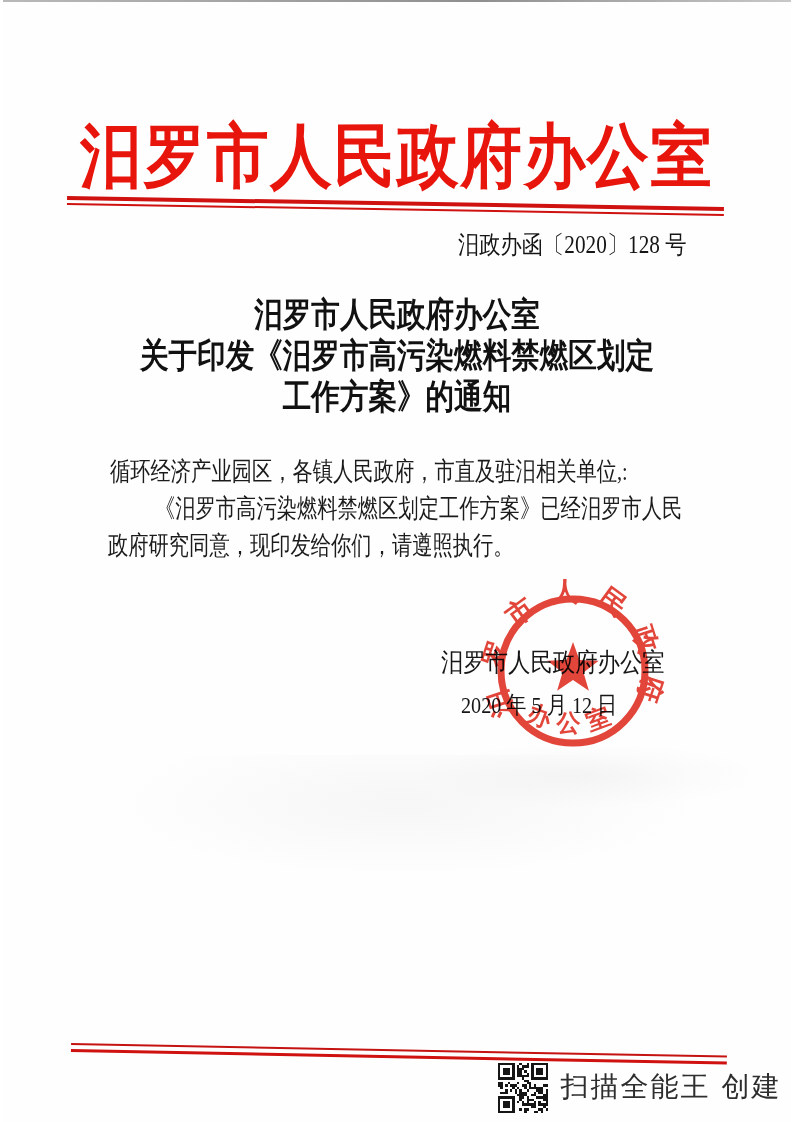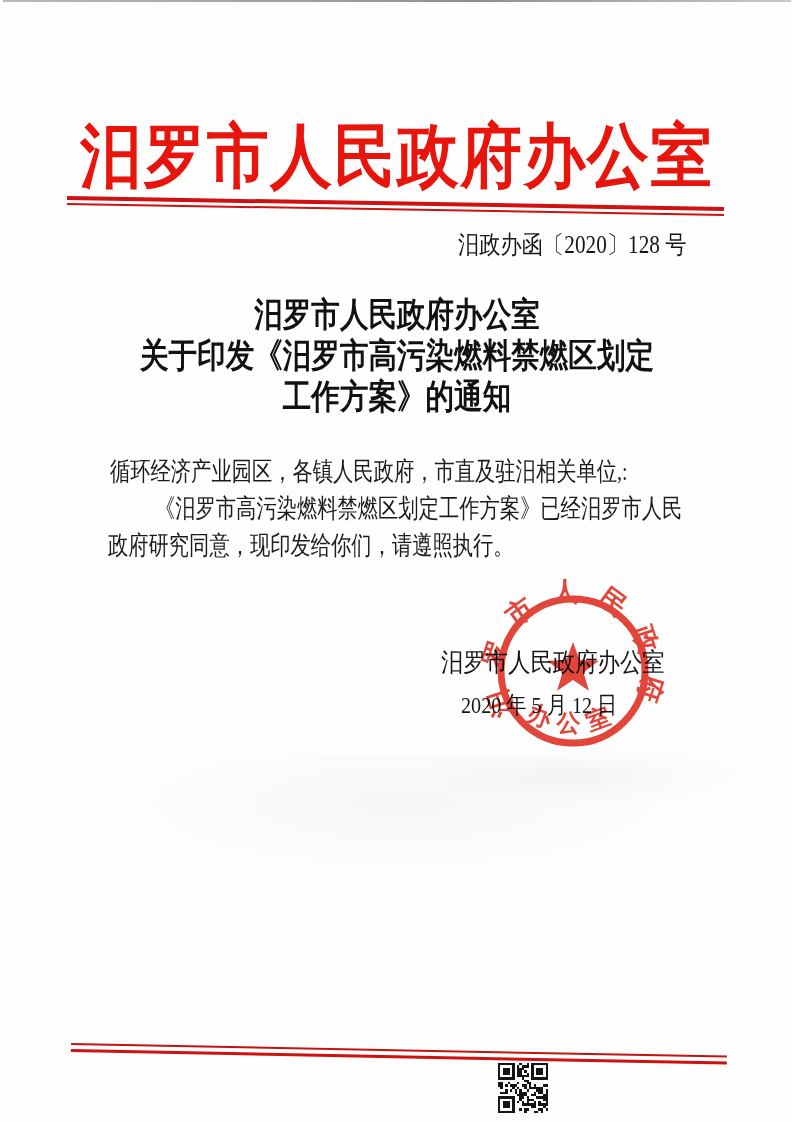--- a/index.html
+++ b/index.html
@@ -254,14 +254,15 @@
       <rect x="12" y="19" width="1" height="1" fill="#151515"></rect>
       <rect x="17" y="19" width="1" height="1" fill="#151515"></rect>
       <rect x="18" y="19" width="1" height="1" fill="#151515"></rect>
       <rect x="20" y="19" width="1" height="1" fill="#151515"></rect>
       <rect x="11" y="20" width="1" height="1" fill="#151515"></rect>
       <rect x="15" y="20" width="1" height="1" fill="#151515"></rect>
       <rect x="16" y="20" width="1" height="1" fill="#151515"></rect>
       <rect x="18" y="20" width="1" height="1" fill="#151515"></rect>
     </svg>
 
+  <div class="scanner-credit">扫描全能王 创建</div>
 
 </div>
 
 </body></html>

